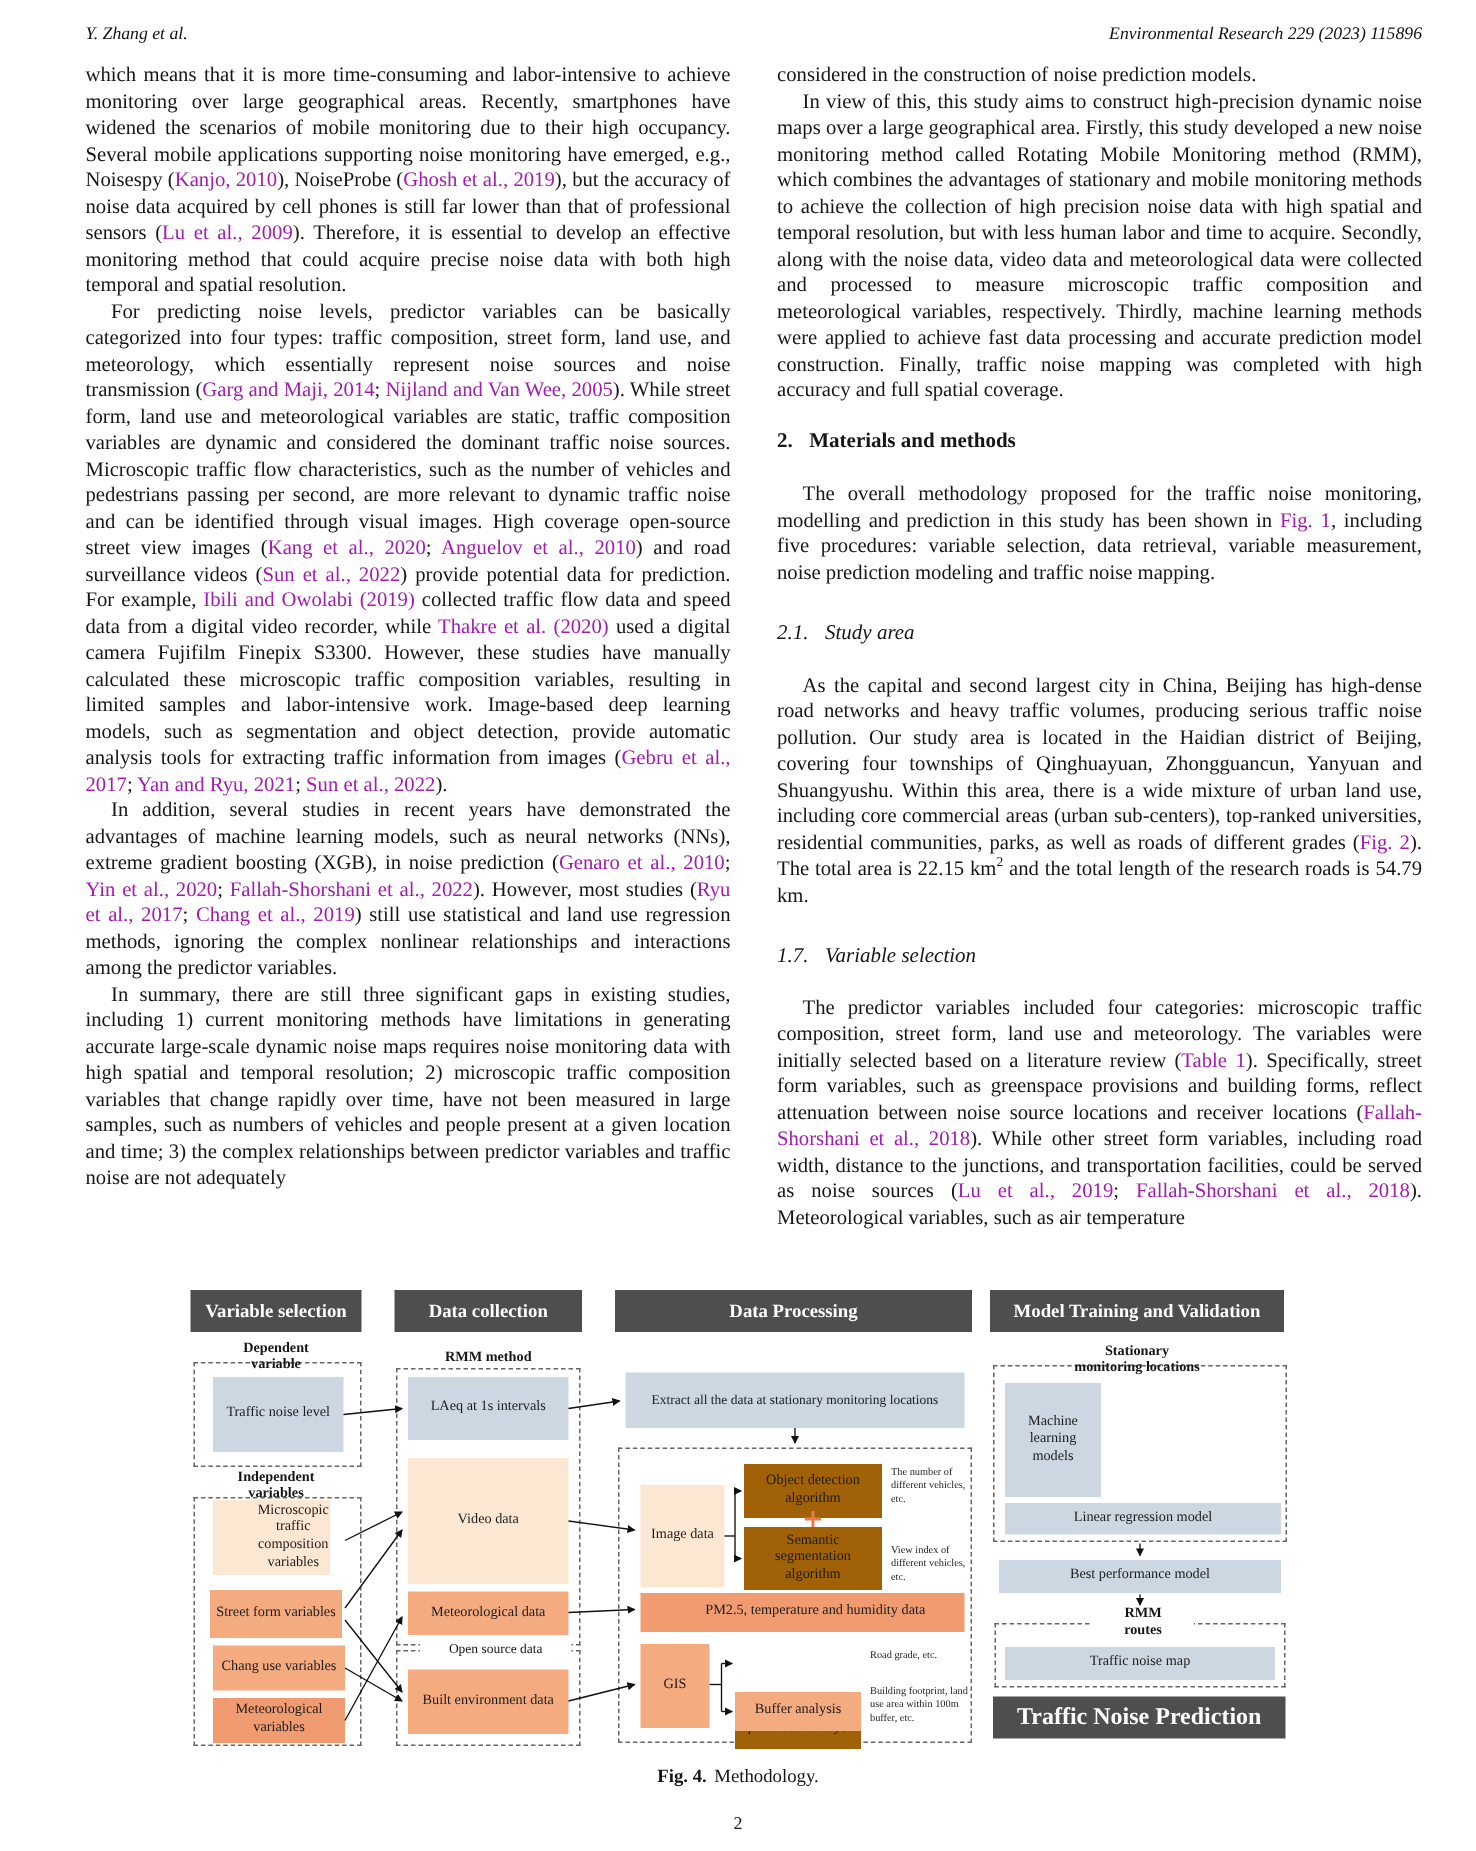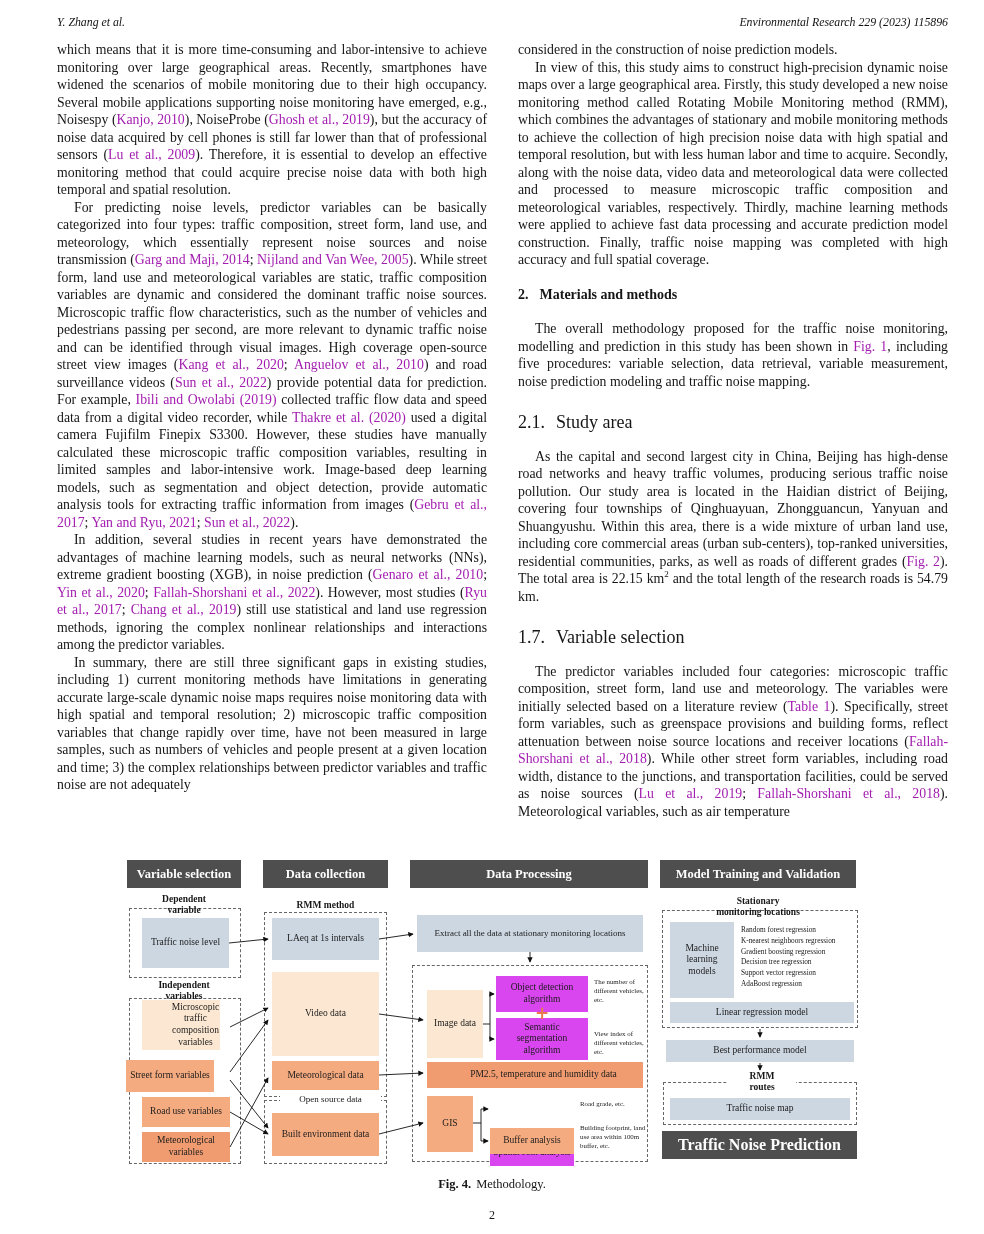--- a/index.html
+++ b/index.html
@@ -9,31 +9,31 @@
   .pg-header{position:absolute;top:15px;left:57px;right:36px;display:flex;
              justify-content:space-between;font-style:italic;font-size:11.8px;color:#111;}
   
   .cols{position:absolute;top:41px;left:57px;width:891px;display:flex;gap:31px;}
   .col{width:430px;font-size:13.8px;line-height:17.5px;text-align:justify;}
   .para{margin:0;text-indent:17px;}
   .para.noindent{text-indent:0;}
   .ref{color:#a21caf;cursor:pointer;}
   sup{font-size:9px;line-height:0;}
   .h2{font-weight:bold;font-size:14px;margin:17px 0 17px;}
-  .h3{font-size:18px;margin:24px 0 16px;}
+  .h3{font-style:italic;font-size:14px;margin:24px 0 16px;}
   .hnum{margin-right:11px;}
   
   .figure{position:absolute;top:858px;left:122px;width:736px;height:308px;font-size:9.5px;}
   .fh{position:absolute;height:28px;background:#4e4e4e;color:#fff;font-weight:bold;
       font-size:12.5px;display:flex;align-items:center;justify-content:center;z-index:2;}
   .bx{position:absolute;display:flex;align-items:center;justify-content:center;
       text-align:center;line-height:1.22;color:#1c1c1c;box-sizing:border-box;padding:1px 3px;z-index:1;}
   .blue{background:#cdd7e2;}
   .lo{background:#fce8d2;}
-  .lo2{background:#d946ef;}
+  .lo2{background:#a16207;}
   .mo{background:#f5ab80;}
   .do{background:#f09c70;}
   .dash{position:absolute;border:1px dashed #666;box-sizing:border-box;}
   .lbl{position:absolute;font-weight:bold;font-size:9.5px;text-align:center;line-height:11px;z-index:3;}
   .lbl .ln{display:block;}
   .wbg{background:#fff;padding:0 3px;}
   .note{position:absolute;font-size:6.9px;line-height:1.3;text-align:left;color:#222;z-index:1;}
   .mlist{position:absolute;font-size:7.3px;line-height:10.8px;white-space:pre-line;text-align:left;z-index:1;}
   .plus{position:absolute;color:#e97a4e;font-weight:bold;font-size:17px;line-height:14px;
         text-align:center;z-index:2;font-family:"DejaVu Sans", sans-serif;}
@@ -85,22 +85,22 @@
     </div>
     <div class="dash" style="left:7px;top:50px;width:112px;height:70px;"></div>
     <div class="bx blue" style="left:20px;top:60px;width:87px;height:50px;">Traffic noise level</div>
 
     <div class="lbl" style="left:5px;top:122px;width:114px;">
       <span class="ln">Independent</span>
       <span class="ln">variables</span>
     </div>
     <div class="dash" style="left:7px;top:140px;width:112px;height:166px;"></div>
     <div class="bx lo" style="left:20px;top:142px;width:78px;height:50px;padding-left:32px;">Microscopic traffic composition variables</div>
-    <div class="bx mo" style="left:4px;top:202px;width:88px;height:32px;">Street form variables</div>
-    <div class="bx mo" style="left:20px;top:239px;width:88px;height:30px;">Road use variables</div>
+    <div class="bx mo" style="left:18px;top:202px;width:88px;height:32px;">Street form variables</div>
+    <div class="bx mo" style="left:20px;top:239px;width:88px;height:30px;">Chang use variables</div>
     <div class="bx do" style="left:20px;top:274px;width:88px;height:30px;">Meteorological variables</div>
 
     <div class="lbl" style="left:141px;top:42px;width:125px;">
       <span class="ln">RMM method</span>
     </div>
     <div class="dash" style="left:142px;top:54px;width:123px;height:185px;"></div>
     <div class="bx blue" style="left:150px;top:60px;width:107px;height:42px;">LAeq at 1s intervals</div>
     <div class="bx lo" style="left:150px;top:114px;width:107px;height:84px;">Video data</div>
     <div class="bx mo" style="left:150px;top:203px;width:107px;height:29px;">Meteorological data</div>
     <div class="dash" style="left:142px;top:242px;width:123px;height:64px;"></div>
@@ -123,26 +123,20 @@
     <div class="bx mo" style="left:368px;top:270px;width:84px;height:26px;">Buffer analysis</div>
     <div class="note" style="left:458px;top:242px;width:62px;">Road grade, etc.</div>
     <div class="note" style="left:458px;top:266px;width:66px;">Building footprint, land use area within 100m buffer, etc.</div>
 
     <div class="lbl" style="left:538px;top:38px;width:196px;">
       <span class="ln">Stationary</span>
       <span class="ln">monitoring locations</span>
     </div>
     <div class="dash" style="left:540px;top:52px;width:196px;height:118px;"></div>
     <div class="bx blue" style="left:548px;top:64px;width:64px;height:76px;">Machine learning models</div>
-    <div class="mlist" style="left:619px;top:67px;width:114px;">Random forest regression
-K-nearest neighboors regression
-Gradient boosting regression
-Decision tree regression
-Support vector regression
-AdaBoost regression</div>
     <div class="bx blue" style="left:548px;top:144px;width:184px;height:21px;">Linear regression model</div>
     <div class="bx blue" style="left:544px;top:182px;width:188px;height:22px;">Best performance model</div>
     <div class="lbl wbg" style="left:606px;top:213px;width:62px;">
       <span class="ln">RMM</span>
       <span class="ln">routes</span>
     </div>
     <div class="dash" style="left:541px;top:224px;width:194px;height:43px;"></div>
     <div class="bx blue" style="left:548px;top:240px;width:180px;height:22px;">Traffic noise map</div>
     <div class="fh" style="left:540px;top:273px;width:195px;height:28px;font-size:16px;">Traffic Noise Prediction</div>
 

